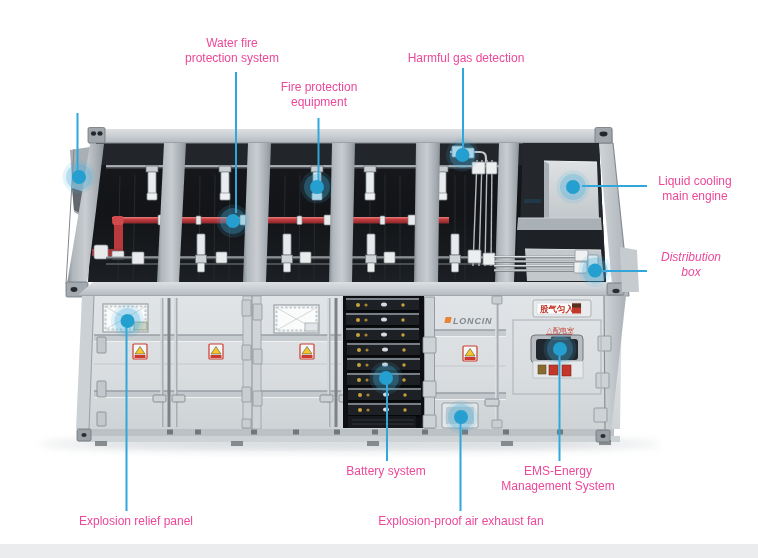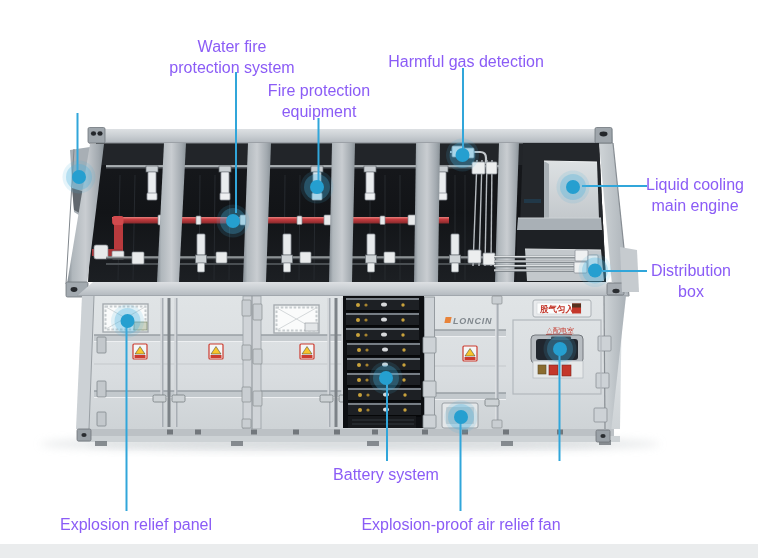--- a/index.html
+++ b/index.html
@@ -1,19 +1,19 @@
 <!DOCTYPE html>
 <html><head>
 <meta charset="utf-8">
 <style>
   html,body{margin:0;padding:0;}
   body{width:758px;height:558px;background:#ffffff;font-family:"Liberation Sans",sans-serif;overflow:hidden;}
   #stage{position:relative;width:758px;height:558px;}
   svg{position:absolute;left:0;top:0;}
-  .lbl{position:absolute;color:#8b5cf6;font-size:16px;line-height:21px;text-align:center;white-space:nowrap;transform:translateX(-50%);}
+  .lbl{position:absolute;color:#ec4899;font-size:12px;line-height:15px;text-align:center;white-space:nowrap;transform:translateX(-50%);}
 </style>
 </head>
 <body>
 <div id="stage">
 <svg width="758" height="558" viewBox="0 0 758 558">
 <defs>
   <linearGradient id="railH" x1="0" y1="0" x2="0" y2="1">
     <stop offset="0" stop-color="#dde0e3"></stop>
           <stop offset="0.45" stop-color="#cbd0d4"></stop>
           <stop offset="1" stop-color="#b2b8be"></stop>
@@ -440,17 +440,18 @@
   <use href="#dot" x="127.5" y="321"></use>
 </g>
 
 <rect x="0" y="544" width="758" height="14" fill="#eaeced"></rect>
 </svg>
 
 <div class="lbl" style="left:232px;top:36px;">Water fire<br>protection system</div>
 <div class="lbl" style="left:319px;top:80px;text-align:center;">Fire protection<br>equipment</div>
 <div class="lbl" style="left:695px;top:174px;">Liquid cooling<br>main engine</div>
 <div class="lbl" style="left:466px;top:51px;">Harmful gas detection</div>
-<div class="lbl" style="left:691px;top:260px;">Distribution<br>box</div>
+<div class="lbl" style="left:691px;top:250px;font-style:italic;">Distribution<br>box</div>
 <div class="lbl" style="left:386px;top:464px;">Battery system</div>
+<div class="lbl" style="left:558px;top:464px;">EMS-Energy<br>Management System</div>
 <div class="lbl" style="left:128px;top:514px;padding-left:16px;">Explosion relief panel</div>
-<div class="lbl" style="left:461px;top:514px;">Explosion-proof air relief fan</div>
+<div class="lbl" style="left:461px;top:514px;">Explosion-proof air exhaust fan</div>
 </div>
 
 </body></html>

